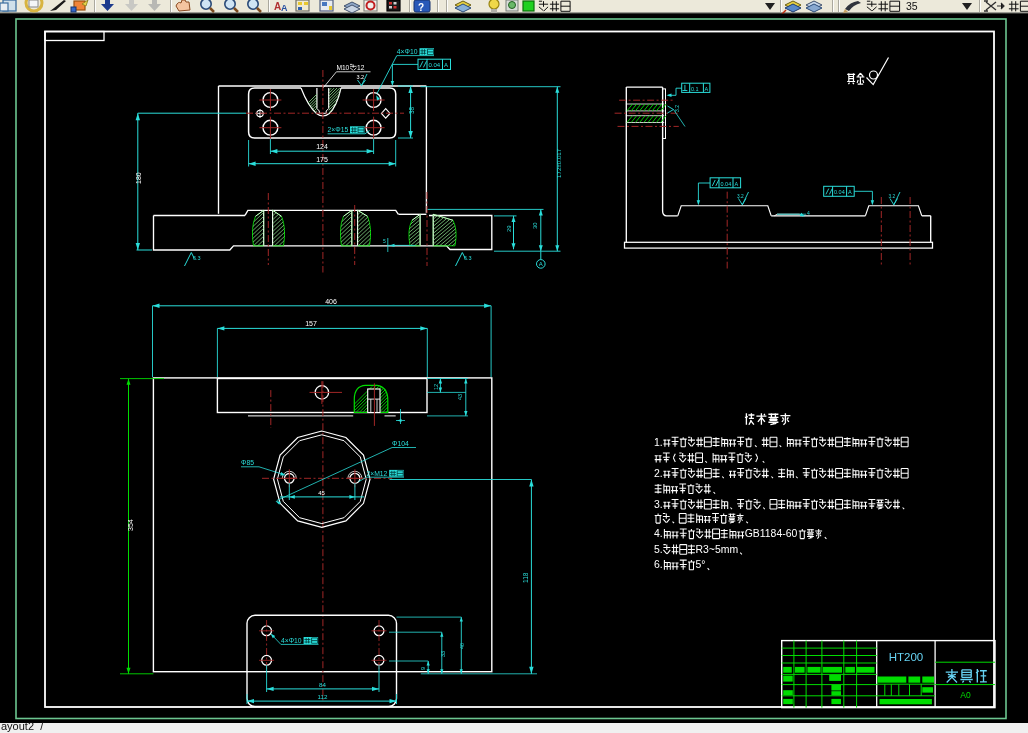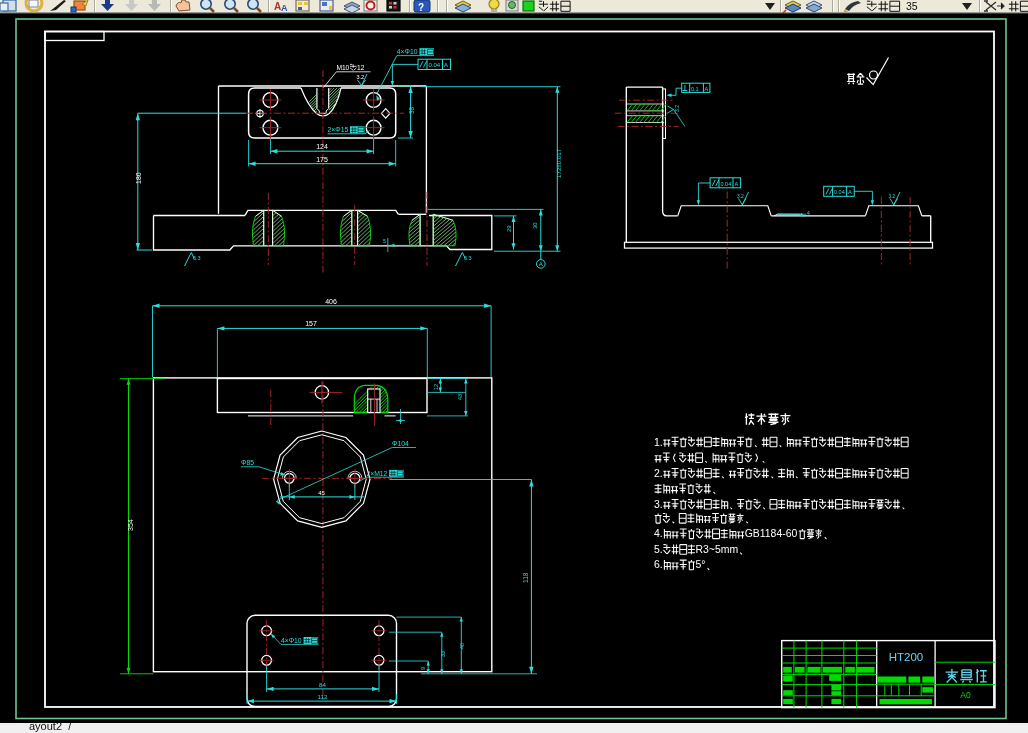--- a/index.html
+++ b/index.html
@@ -1,18 +1,18 @@
 <!DOCTYPE html>
 <html><head><meta charset="utf-8"><style>
 html,body{margin:0;padding:0;background:#000;}
 #page{position:relative;width:1028px;height:733px;overflow:hidden;background:#000;font-family:"Liberation Sans",sans-serif;}
 #tb{position:absolute;left:0;top:0;}
 #main{position:absolute;left:0;top:0;}
 #sb{position:absolute;left:0;top:723px;width:1028px;height:10px;background:#f0f0f0;}
-#sb span{position:absolute;left:1px;top:-3px;font-size:11px;color:#101010;font-family:"Liberation Sans",sans-serif;padding-left:28px;}
+#sb span{position:absolute;left:1px;top:-3px;font-size:11px;color:#101010;font-family:"Liberation Sans",sans-serif;}
 </style></head><body>
 <div id="page">
 <svg id="tb" width="1028" height="14" font-family="Liberation Sans,sans-serif">
       <rect x="0" y="0" width="1028" height="13" fill="#ece9da"></rect>
       <rect x="0" y="12" width="1028" height="1.6" fill="#9a9a92"></rect>
       <rect x="3" y="0" width="13" height="11" fill="#cfe0ea" stroke="#3c6e9f" stroke-width="1.3"></rect>
       <rect x="0" y="3" width="8" height="8" fill="#e8eef2" stroke="#3c6e9f" stroke-width="1.2"></rect>
       <circle cx="34" cy="3" r="8" fill="none" stroke="#d8b440" stroke-width="3"></circle>
       <rect x="29" y="0" width="9" height="7" fill="#f4f6f8" stroke="#888" stroke-width="1"></rect>
       <path d="M64,0 L54,8 L50,11 L56,10 L66,1 Z" fill="#1a1a1a"></path>

